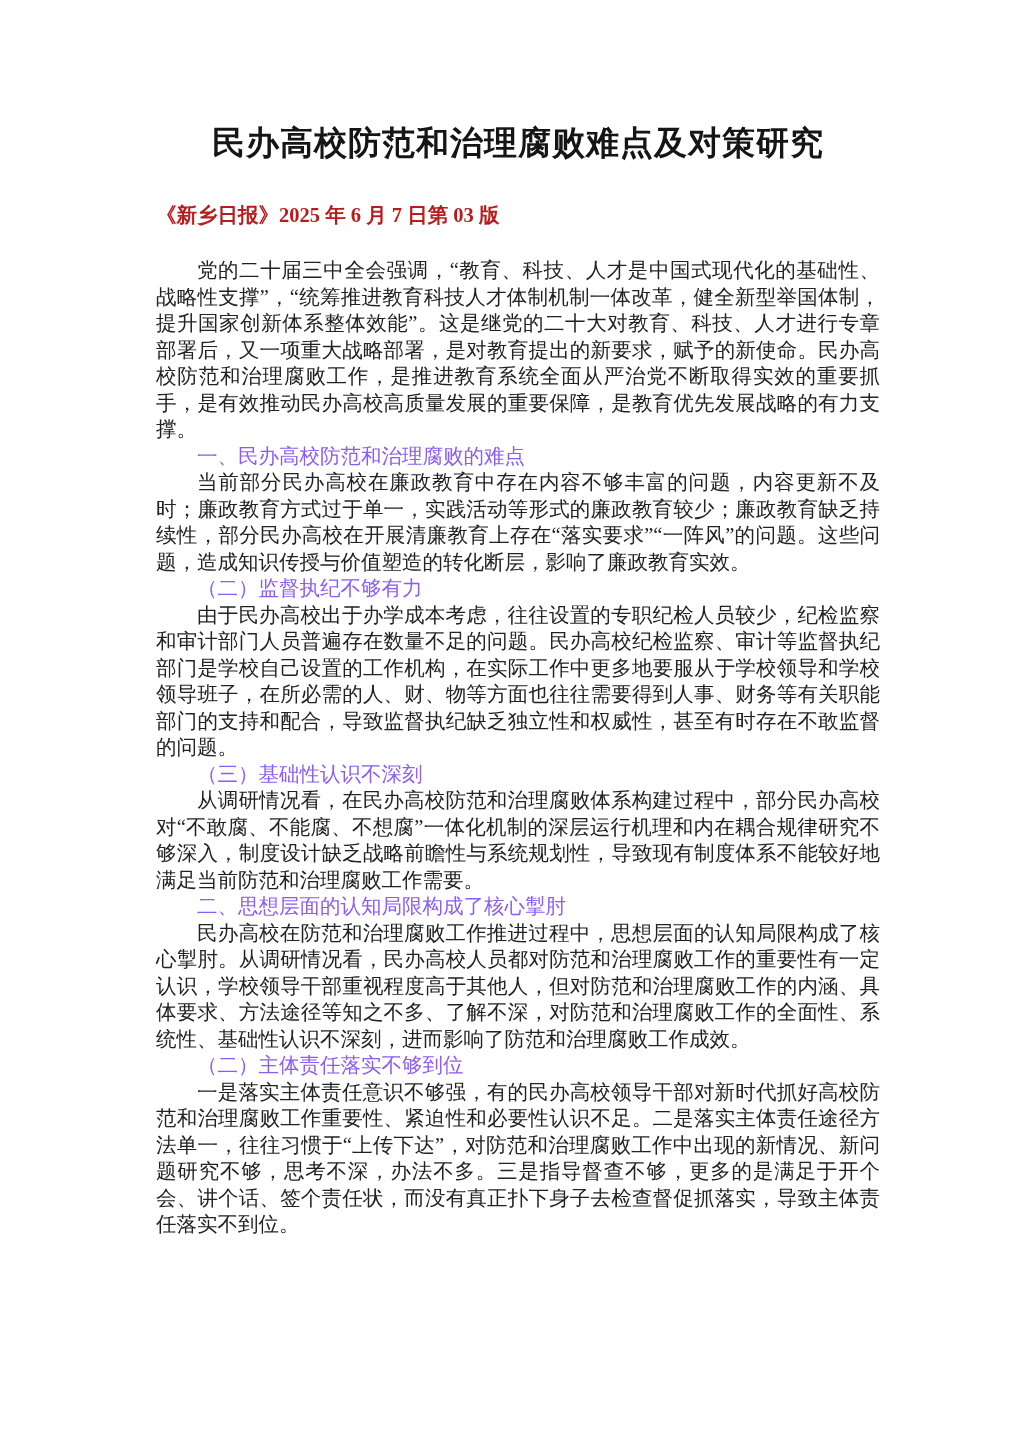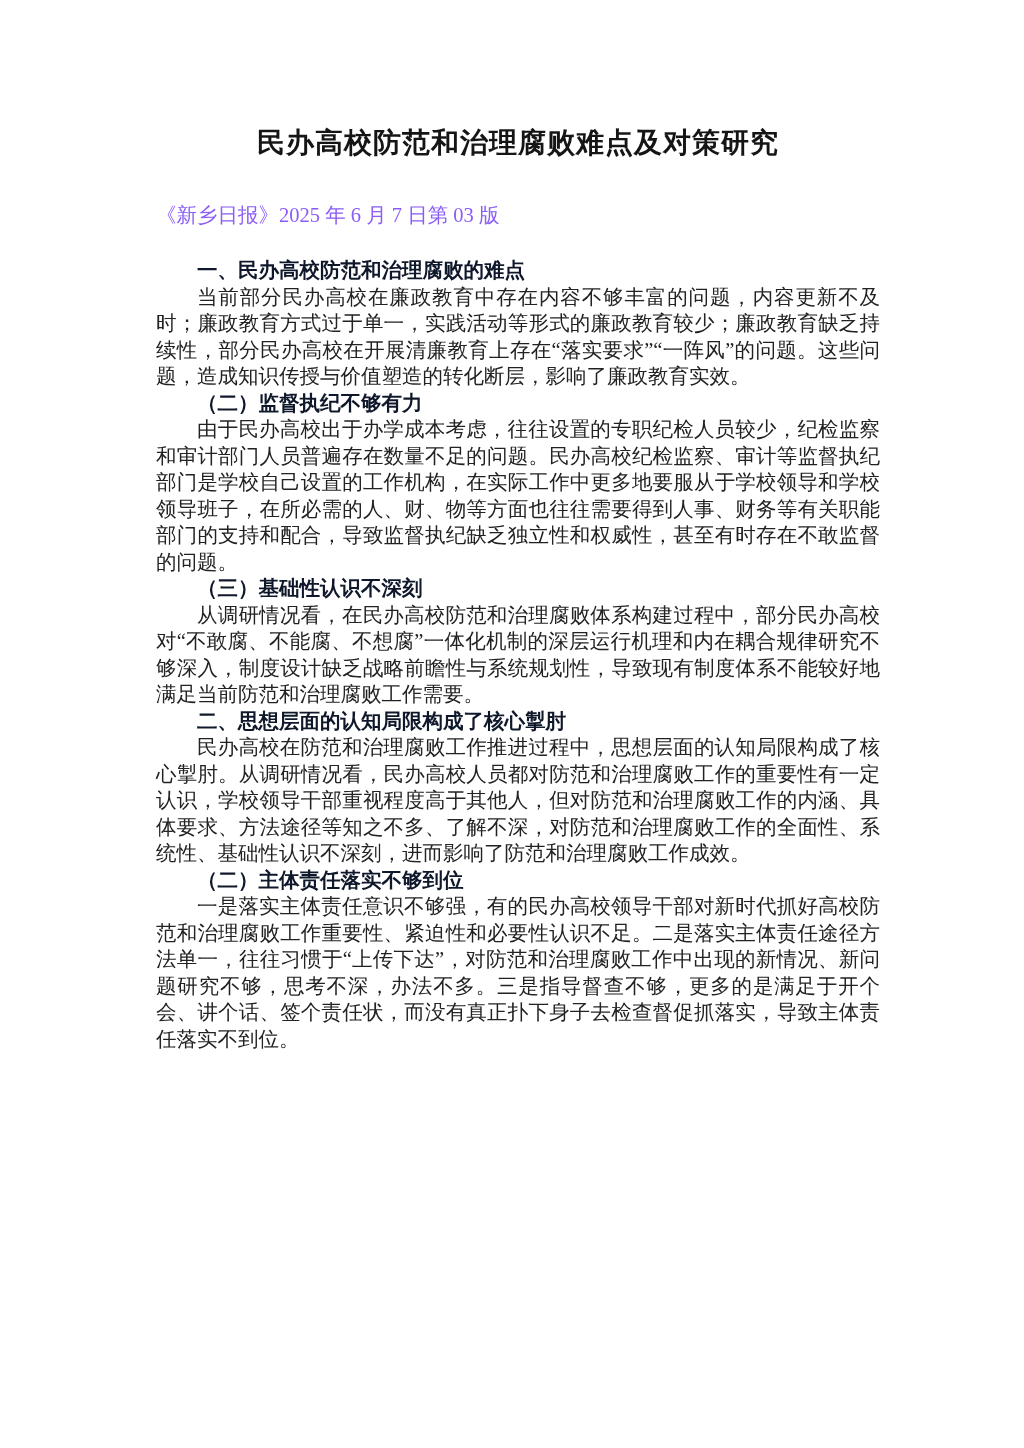--- a/index.html
+++ b/index.html
@@ -13,69 +13,70 @@
     height: 1448px;
     box-sizing: border-box;
     background: #ffffff;
     color: #1e1e1e;
     padding: 126px 144px 0 156px;
     overflow: hidden;
     font-family: "Liberation Serif", "DejaVu Serif", serif;
   }
   .doc-title {
     margin: 0 0 42px 0;
-    font-size: 28px;
+    font-size: 33px;
     line-height: 34px;
     font-weight: 700;
     text-align: center;
     color: #151515;
     letter-spacing: 1px;
     font-family: "Liberation Serif", "DejaVu Serif", serif;
   }
   .meta-line {
     font-size: 20.5px;
     line-height: 27px;
-    font-weight: 400;
-    color: #8b5cf6;
+    font-weight: 700;
+    color: #b91c1c;
   }
   .doc-body {
     margin-top: 28px;
   }
   .doc-body .p {
     margin: 0;
     font-size: 20.5px;
     line-height: 26.5px;
     text-indent: 2em;
     text-align: justify;
     text-justify: inter-ideograph;
     color: #222222;
     word-break: break-all;
   }
   .doc-body .h1,
   .doc-body .h2 {
     margin: 0;
     font-size: 20.5px;
     line-height: 26.5px;
-    font-weight: 700;
+    font-weight: 400;
     text-indent: 2em;
-    color: #0f172a;
+    color: #8b5cf6;
     font-family: "Liberation Sans", "DejaVu Sans", sans-serif;
   }
 </style>
 </head>
 <body>
 
 <div class="page">
   <h1 class="doc-title">民办高校防范和治理腐败难点及对策研究</h1>
 
   <div class="meta">
     <div class="meta-line">《新乡日报》2025 年 6 月 7 日第 03 版</div>
   </div>
 
   <div class="doc-body" id="doc-body">
+      <div class="p">党的二十届三中全会强调，“教育、科技、人才是中国式现代化的基础性、战略性支撑”，“统筹推进教育科技人才体制机制一体改革，健全新型举国体制，提升国家创新体系整体效能”。这是继党的二十大对教育、科技、人才进行专章部署后，又一项重大战略部署，是对教育提出的新要求，赋予的新使命。民办高校防范和治理腐败工作，是推进教育系统全面从严治党不断取得实效的重要抓手，是有效推动民办高校高质量发展的重要保障，是教育优先发展战略的有力支撑。</div>
       <div class="h1">一、民办高校防范和治理腐败的难点</div>
       <div class="p">当前部分民办高校在廉政教育中存在内容不够丰富的问题，内容更新不及时；廉政教育方式过于单一，实践活动等形式的廉政教育较少；廉政教育缺乏持续性，部分民办高校在开展清廉教育上存在“落实要求”“一阵风”的问题。这些问题，造成知识传授与价值塑造的转化断层，影响了廉政教育实效。</div>
       <div class="h2">（二）监督执纪不够有力</div>
       <div class="p">由于民办高校出于办学成本考虑，往往设置的专职纪检人员较少，纪检监察和审计部门人员普遍存在数量不足的问题。民办高校纪检监察、审计等监督执纪部门是学校自己设置的工作机构，在实际工作中更多地要服从于学校领导和学校领导班子，在所必需的人、财、物等方面也往往需要得到人事、财务等有关职能部门的支持和配合，导致监督执纪缺乏独立性和权威性，甚至有时存在不敢监督的问题。</div>
       <div class="h2">（三）基础性认识不深刻</div>
       <div class="p">从调研情况看，在民办高校防范和治理腐败体系构建过程中，部分民办高校对“不敢腐、不能腐、不想腐”一体化机制的深层运行机理和内在耦合规律研究不够深入，制度设计缺乏战略前瞻性与系统规划性，导致现有制度体系不能较好地满足当前防范和治理腐败工作需要。</div>
       <div class="h1">二、思想层面的认知局限构成了核心掣肘</div>
       <div class="p">民办高校在防范和治理腐败工作推进过程中，思想层面的认知局限构成了核心掣肘。从调研情况看，民办高校人员都对防范和治理腐败工作的重要性有一定认识，学校领导干部重视程度高于其他人，但对防范和治理腐败工作的内涵、具体要求、方法途径等知之不多、了解不深，对防范和治理腐败工作的全面性、系统性、基础性认识不深刻，进而影响了防范和治理腐败工作成效。</div>
       <div class="h2">（二）主体责任落实不够到位</div>
       <div class="p">一是落实主体责任意识不够强，有的民办高校领导干部对新时代抓好高校防范和治理腐败工作重要性、紧迫性和必要性认识不足。二是落实主体责任途径方法单一，往往习惯于“上传下达”，对防范和治理腐败工作中出现的新情况、新问题研究不够，思考不深，办法不多。三是指导督查不够，更多的是满足于开个会、讲个话、签个责任状，而没有真正扑下身子去检查督促抓落实，导致主体责任落实不到位。</div>

